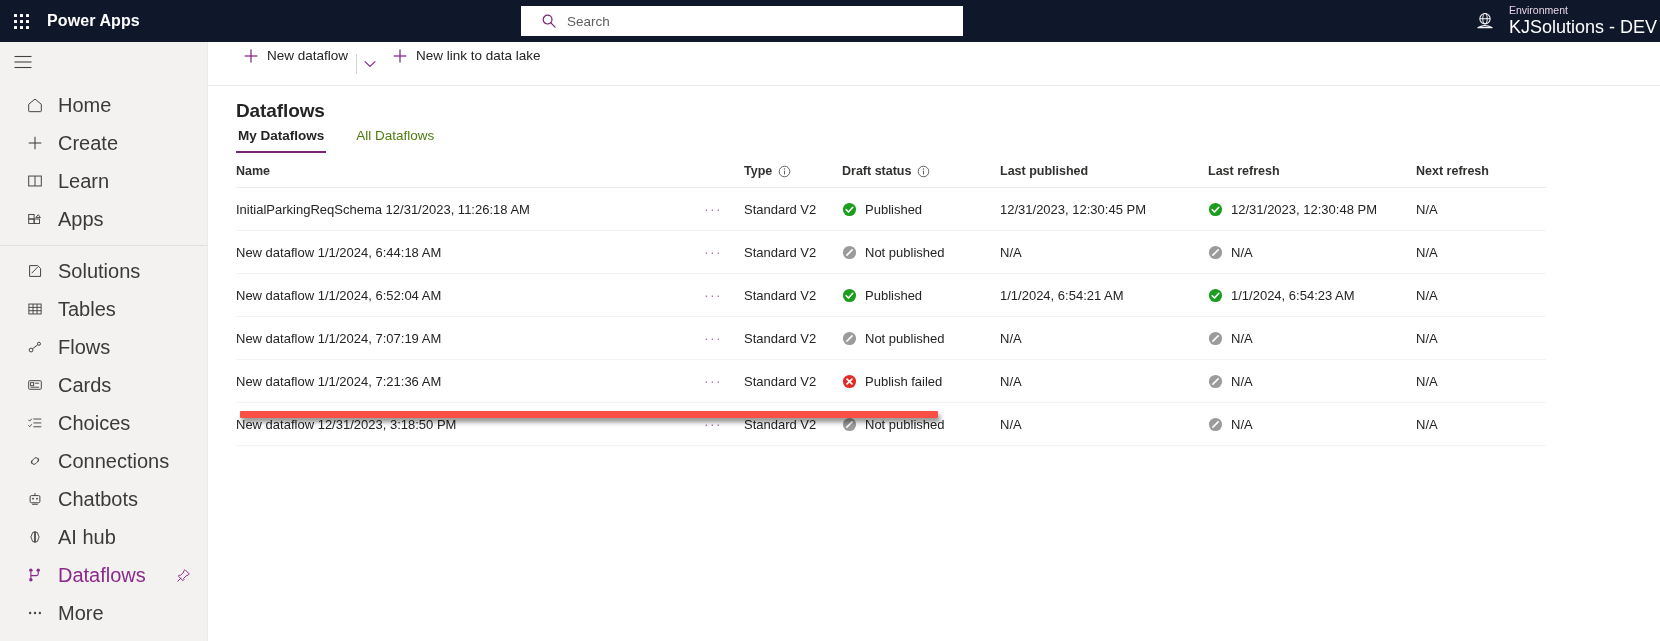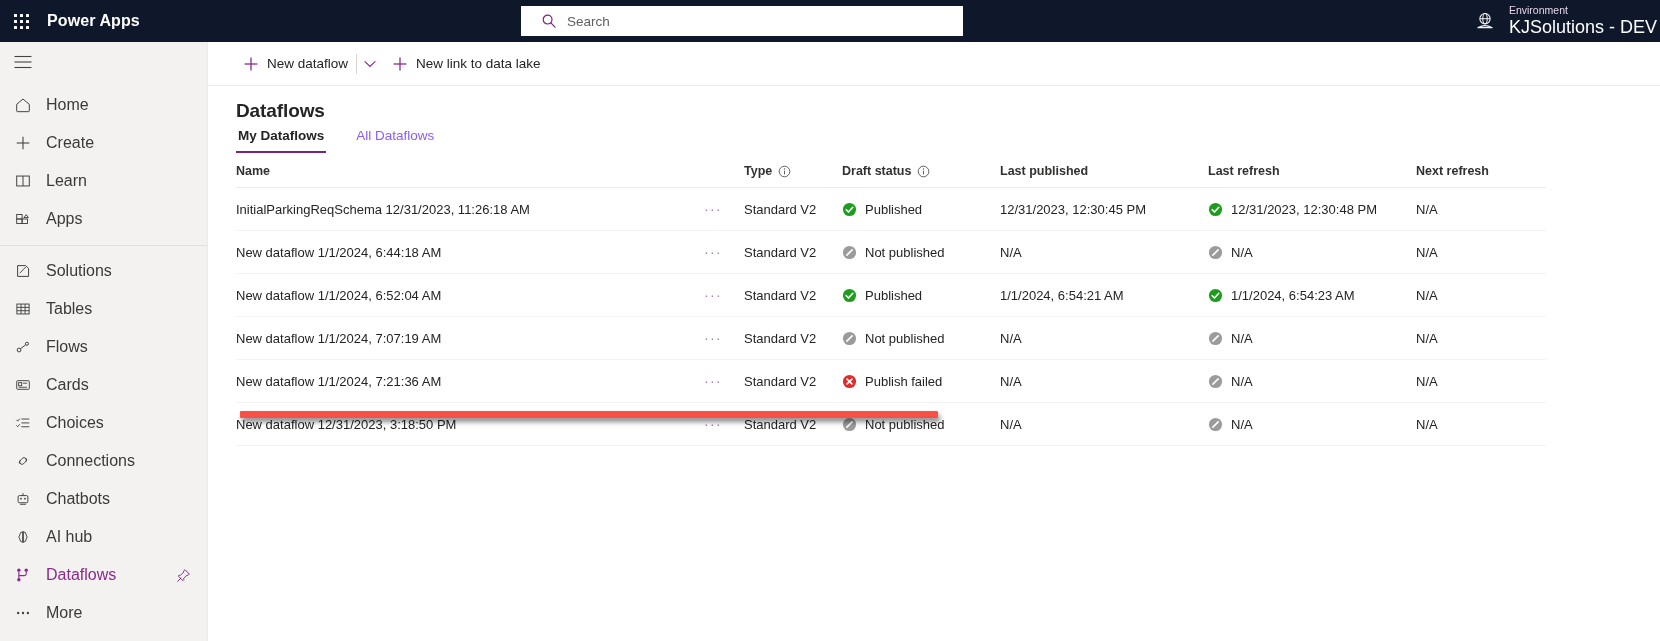--- a/index.html
+++ b/index.html
@@ -73,25 +73,25 @@
   }
   .hamburger {
     height: 40px; display: flex; align-items: center; padding-left: 14px;
     cursor: pointer;
   }
   .ham-ico { width: 18px; height: 14px; }
   .nav-list { padding-top: 4px; }
   .nav-item {
     height: 38px;
     display: flex; align-items: center;
-    padding-left: 13px;
+    padding-left: 25px;
     cursor: pointer;
     position: relative;
     color: #3b3a39;
-    font-size: 16px;
+    font-size: 20px;
   }
   .nav-item .ico {
     width: 20px; height: 20px; flex: 0 0 20px;
     display: flex; align-items: center; justify-content: center;
     margin-right: 13px;
   }
   .nav-item.selected { color: #8a2a8a; font-weight: 400; }
   .nav-item.selected::before {
     content: ""; position: absolute; left: 0; top: 7px;
     width: 3px; height: 24px; background: #742774; border-radius: 2px;
@@ -105,21 +105,21 @@
   
   .cmdbar {
     position: absolute; top: 42px; left: 208px;
     width: 1452px; height: 44px;
     background: #ffffff;
     border-bottom: 1px solid #edebe9;
     display: flex; align-items: center;
     padding-left: 27px;
   }
   .cmd-btn {
-    display: flex; align-items: center;
+    display: flex; 
     height: 32px; padding: 0 8px;
     cursor: pointer;
     color: #242424;
     font-size: 13.5px;
     background: none; border: none;
     font-family: "Liberation Sans", sans-serif;
   }
   .cmd-btn .plus { width: 16px; height: 16px; margin-right: 8px; }
   .cmd-split {
     width: 28px; height: 32px; display: flex; align-items: center; justify-content: center;
@@ -138,21 +138,21 @@
   .page-title {
     font-size: 19px; font-weight: 700; color: #242424;
     padding: 14px 0 0 28px;
     letter-spacing: -.1px;
   }
   .tabs {
     display: flex; padding-left: 28px; margin-top: 2px;
     border-bottom: 1px solid #ffffff;
   }
   .tab {
-    font-size: 13.5px; color: #8b5cf6;
+    font-size: 13.5px; color: #4d7c0f;
     padding: 4px 2px 10px 2px;
     margin-right: 28px;
     cursor: pointer; position: relative;
   }
   .tab.active { color: #242424; font-weight: 700; }
   .tab.active::after {
     content: ""; position: absolute; left: 0; right: 0; bottom: 0;
     height: 2px; background: #742774;
   }
 

